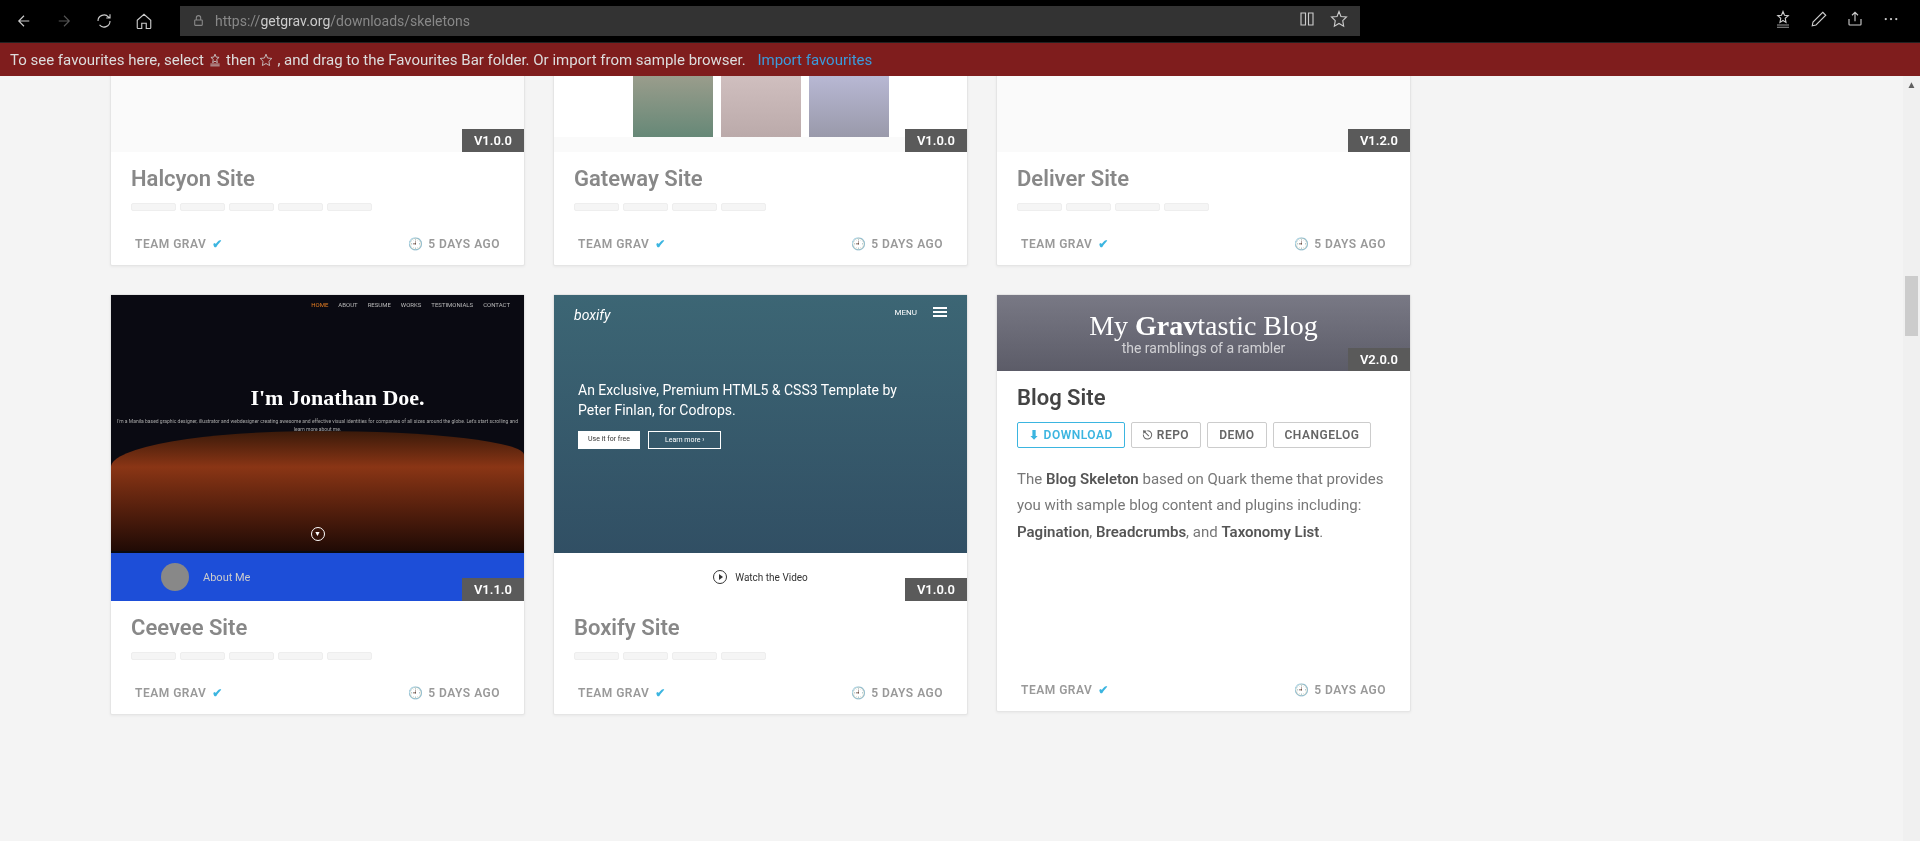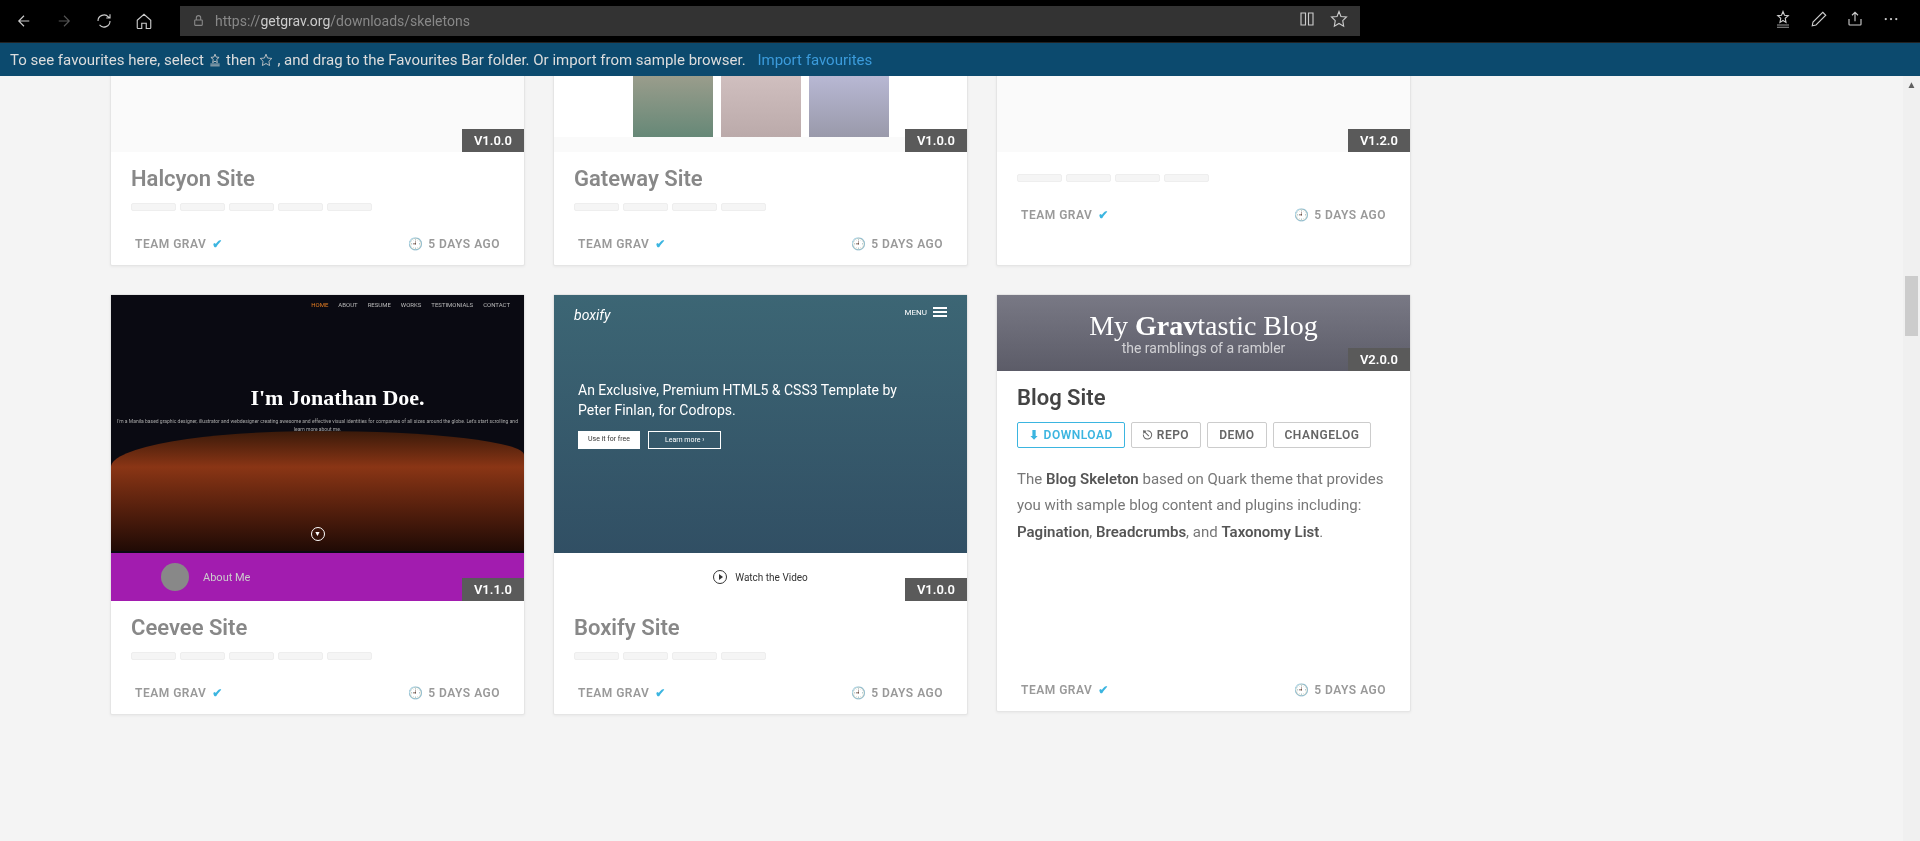--- a/index.html
+++ b/index.html
@@ -12,21 +12,21 @@
 .nav-btn svg { width: 18px; height: 18px; }
 .addr-bar { flex: 1; background: #333; height: 30px; border-radius: 0; display: flex; align-items: center; padding: 0 12px; gap: 10px; margin: 0 20px 0 10px; max-width: 1180px; }
 .lock-icon { color: #888; }
 .url { color: #888; font-size: 14px; flex: 1; }
 .url .domain { color: #ccc; }
 .addr-actions { display: flex; gap: 14px; color: #ccc; margin-left: auto; }
 .right-actions { display: flex; gap: 18px; color: #ccc; margin-left: auto; margin-right: 10px; }
 .right-actions svg, .addr-actions svg { width: 18px; height: 18px; }
 
 
-.fav-bar { background: #0c4a6e; height: 34px; display: flex; align-items: center; padding: 0 10px; color: #ddd; font-size: 15px; gap: 4px; border-top: 1px solid #222; }
+.fav-bar { background: #7f1d1d; height: 34px; display: flex; align-items: center; padding: 0 10px; color: #ddd; font-size: 15px; gap: 4px; border-top: 1px solid #222; }
 .fav-bar svg { width: 14px; height: 14px; vertical-align: middle; }
 .fav-link { color: #3b9bdb; cursor: pointer; }
 
 
 .scroll-container { position: relative; height: calc(841px - 76px); overflow: hidden; }
 .scrollbar { position: absolute; right: 0; top: 0; width: 17px; height: 100%; background: #f0f0f0; }
 .scroll-arrow { width: 17px; height: 17px; display: flex; align-items: center; justify-content: center; color: #606060; font-size: 10px; }
 .scroll-thumb { position: absolute; right: 2px; top: 200px; width: 13px; height: 60px; background: #ccc; border-radius: 0; }
 
 
@@ -59,26 +59,26 @@
 
 .thumb-ceevee { background: #0a0a12; height: 100%; position: relative; overflow: hidden; }
 .thumb-ceevee .nav { position: absolute; top: 6px; right: 14px; display: flex; gap: 10px; font-size: 6px; color: #bbb; }
 .thumb-ceevee .nav span:first-child { color: #e67e22; }
 .thumb-ceevee .hero { position: absolute; top: 90px; left: 0; right: 0; text-align: center; color: #fff; }
 .thumb-ceevee .hero h1 { font-size: 22px; font-weight: 700; font-family: Georgia, serif; padding-left: 40px; }
 .thumb-ceevee .hero p { font-size: 5px; color: #aaa; margin-top: 6px; line-height: 1.6; }
 .thumb-ceevee .socials { display: flex; justify-content: center; gap: 8px; margin-top: 10px; font-size: 7px; color: #ccc; }
 .thumb-ceevee .dunes { position: absolute; bottom: 50px; left: 0; right: 0; height: 120px; background: linear-gradient(180deg, #3a1a0a 0%, #8a3515 30%, #200a05 100%); border-radius: 50% 50% 0 0 / 30% 20% 0 0; }
 .thumb-ceevee .circle-down { position: absolute; bottom: 60px; left: 50%; transform: translateX(-50%); width: 14px; height: 14px; border: 1px solid #fff; border-radius: 50%; display: flex; align-items: center; justify-content: center; color: #fff; font-size: 7px; }
-.thumb-ceevee .about { position: absolute; bottom: 0; left: 0; right: 0; height: 48px; background: #a21caf; padding: 10px 50px; display: flex; align-items: center; gap: 14px; color: #ccc; font-size: 11px; }
+.thumb-ceevee .about { position: absolute; bottom: 0; left: 0; right: 0; height: 48px; background: #1d4ed8; padding: 10px 50px; display: flex; align-items: center; gap: 14px; color: #ccc; font-size: 11px; }
 .thumb-ceevee .avatar { width: 28px; height: 28px; background: #888; border-radius: 50%; }
 
 .thumb-boxify { background: linear-gradient(rgba(50,90,110,0.85), rgba(40,70,90,0.85)), linear-gradient(#7a9, #568); height: 100%; position: relative; }
 .thumb-boxify .logo { position: absolute; top: 12px; left: 20px; color: #fff; font-style: italic; font-size: 14px; }
-.thumb-boxify .menu { position: absolute; top: 12px; right: 20px; color: #fff; font-size: 8px; display: flex; align-items: center; gap: 6px; }
+.thumb-boxify .menu { position: absolute; top: 12px; right: 20px; color: #fff; font-size: 8px; display: flex; align-items: center; gap: 16px; }
 .thumb-boxify .menu-icon { display: flex; flex-direction: column; gap: 2px; }
 .thumb-boxify .menu-icon div { width: 14px; height: 2px; background: #fff; }
 .thumb-boxify .tagline { position: absolute; top: 86px; left: 24px; color: #fff; font-size: 14px; line-height: 1.4; font-weight: 400; }
 .thumb-boxify .btns { position: absolute; top: 136px; left: 24px; display: flex; gap: 8px; }
 .thumb-boxify .btn1 { background: #fff; color: #333; padding: 4px 10px; font-size: 7px; }
 .thumb-boxify .btn2 { border: 1px solid #fff; color: #fff; padding: 4px 16px; font-size: 7px; }
 .thumb-boxify .video-bar { position: absolute; bottom: 0; left: 0; right: 0; height: 48px; background: #fff; display: flex; align-items: center; justify-content: center; gap: 8px; color: #333; font-size: 10px; }
 .thumb-boxify .play { width: 14px; height: 14px; border: 1.5px solid #333; border-radius: 50%; display: flex; align-items: center; justify-content: center; }
 .thumb-boxify .play::after { content: ''; border-left: 4px solid #333; border-top: 3px solid transparent; border-bottom: 3px solid transparent; margin-left: 1px; }
 
@@ -219,20 +219,21 @@
           </div>
     </div>
   </div>
 
   <div class="card">
     <div class="card-img">
 
       <div class="version-badge">V1.2.0</div>
     </div>
     <div class="card-body">
+      <div class="card-title">Deliver Site</div>
       <div class="tag-row">
             <div class="tag-pill"></div>
             <div class="tag-pill"></div>
             <div class="tag-pill"></div>
             <div class="tag-pill"></div>
           </div>
     </div>
     <div class="card-footer">
       <div class="team">
             <span>TEAM GRAV</span>

